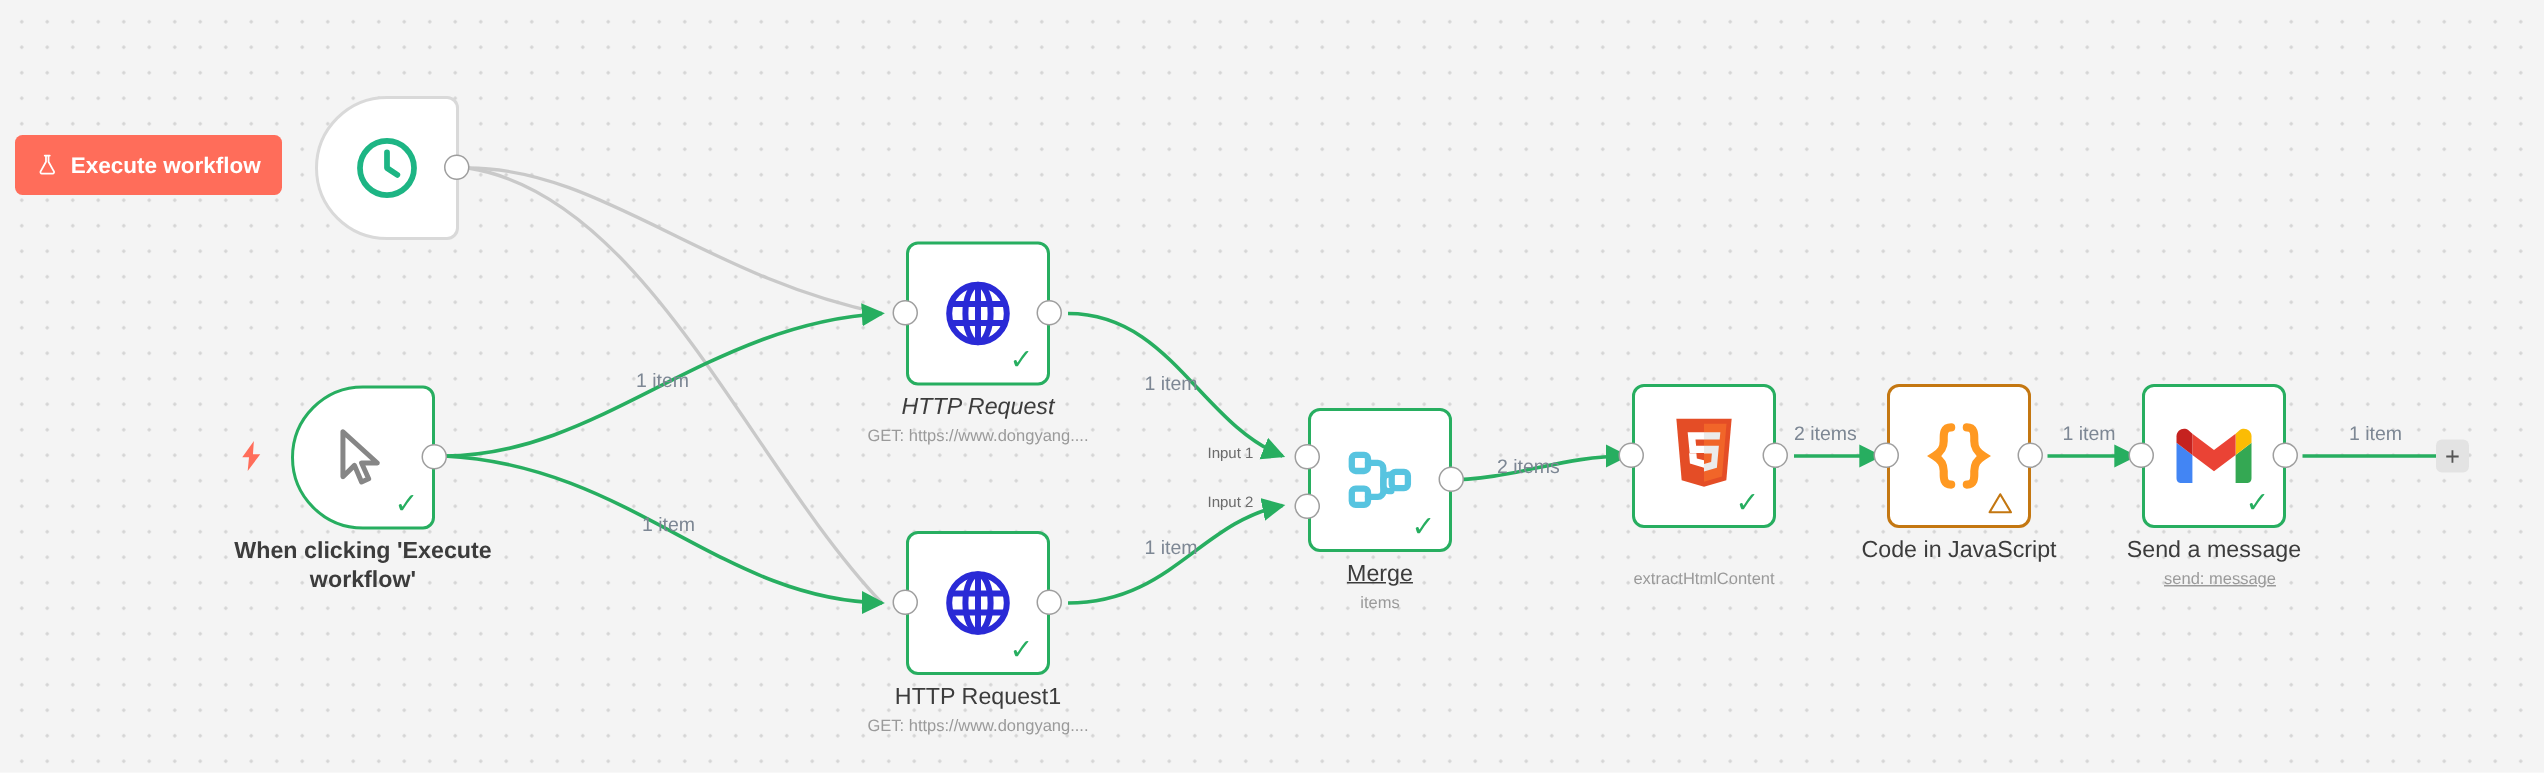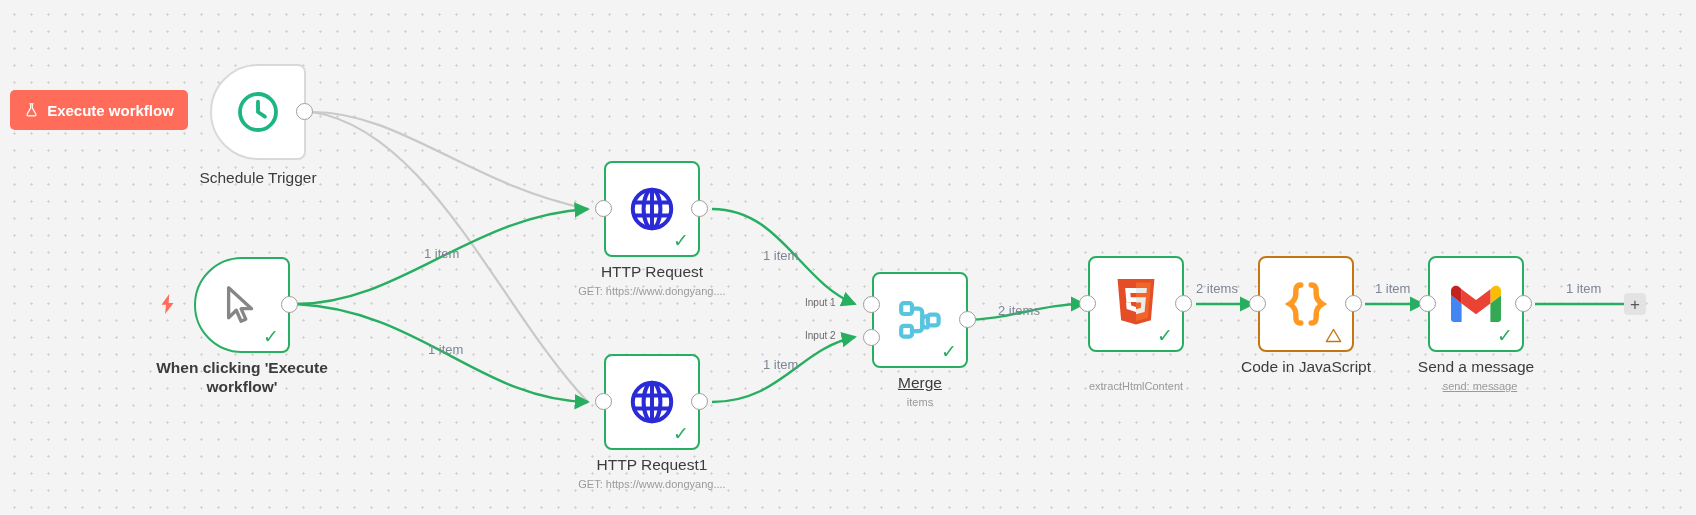--- a/index.html
+++ b/index.html
@@ -169,21 +169,20 @@
     <span>Execute workflow</span>
   </div>
 
   <div class="node trigger" style="left:210px; top:64px;">
     <svg width="46" height="46" viewBox="0 0 24 24">
       <circle cx="12" cy="12" r="9.4" fill="none" stroke="#1db584" stroke-width="2"></circle>
       <path d="M12 6.6 V12 L15.6 14.4" fill="none" stroke="#1db584" stroke-width="2" stroke-linecap="round" stroke-linejoin="round"></path>
     </svg>
   </div>
   <div class="dot" style="left:296px; top:103px;"></div>
-  <div class="nlabel" style="left:158px; top:168px; width:200px;">Schedule Trigger</div>
 
   <svg class="bolt" style="left:160px; top:294px;" width="15" height="20" viewBox="0 0 12 16">
     <path d="M7.4 0 L1.2 8.6 h3.6 L4.1 16 L10.8 7.1 H6.9 Z" fill="#ff6d5a"></path>
   </svg>
   <div class="node trigger-manual" style="left:194px; top:257px;">
     <svg width="42" height="42" viewBox="0 0 24 24" style="margin-left:-4px;">
       <path d="M5.5 2.2 L5.5 19.3 L9.9 15.0 L12.6 21.3 L15.3 20.1 L12.6 14.1 L18.6 14.1 Z" fill="#ffffff" stroke="#868686" stroke-width="1.9" stroke-linejoin="round"></path>
     </svg>
     <span class="check">✓</span>
   </div>
@@ -194,21 +193,21 @@
   <div class="node" style="left:604px; top:161px;">
     <svg width="48" height="48" viewBox="0 0 24 24">
       <circle cx="12" cy="12" r="9.6" fill="none" stroke="#2a2ad6" stroke-width="2"></circle>
       <ellipse cx="12" cy="12" rx="4.2" ry="9.6" fill="none" stroke="#2a2ad6" stroke-width="2"></ellipse>
       <path d="M2.7 8.8 H21.3 M2.7 15.2 H21.3 M12 2.4 V21.6" stroke="#2a2ad6" stroke-width="2" fill="none"></path>
     </svg>
     <span class="check">✓</span>
   </div>
   <div class="dot" style="left:595px; top:200px;"></div>
   <div class="dot" style="left:691px; top:200px;"></div>
-  <div class="nlabel" style="left:552px; top:262px; width:200px;">HTTP Request</div>
+  <div class="nlabel" style="left:552px; top:262px; width:200px;font-style:italic;">HTTP Request</div>
   <div class="nsub" style="left:542px; top:285px; width:220px;">GET: https://www.dongyang....</div>
 
   <div class="node" style="left:604px; top:354px;">
     <svg width="48" height="48" viewBox="0 0 24 24">
       <circle cx="12" cy="12" r="9.6" fill="none" stroke="#2a2ad6" stroke-width="2"></circle>
       <ellipse cx="12" cy="12" rx="4.2" ry="9.6" fill="none" stroke="#2a2ad6" stroke-width="2"></ellipse>
       <path d="M2.7 8.8 H21.3 M2.7 15.2 H21.3 M12 2.4 V21.6" stroke="#2a2ad6" stroke-width="2" fill="none"></path>
     </svg>
     <span class="check">✓</span>
   </div>

